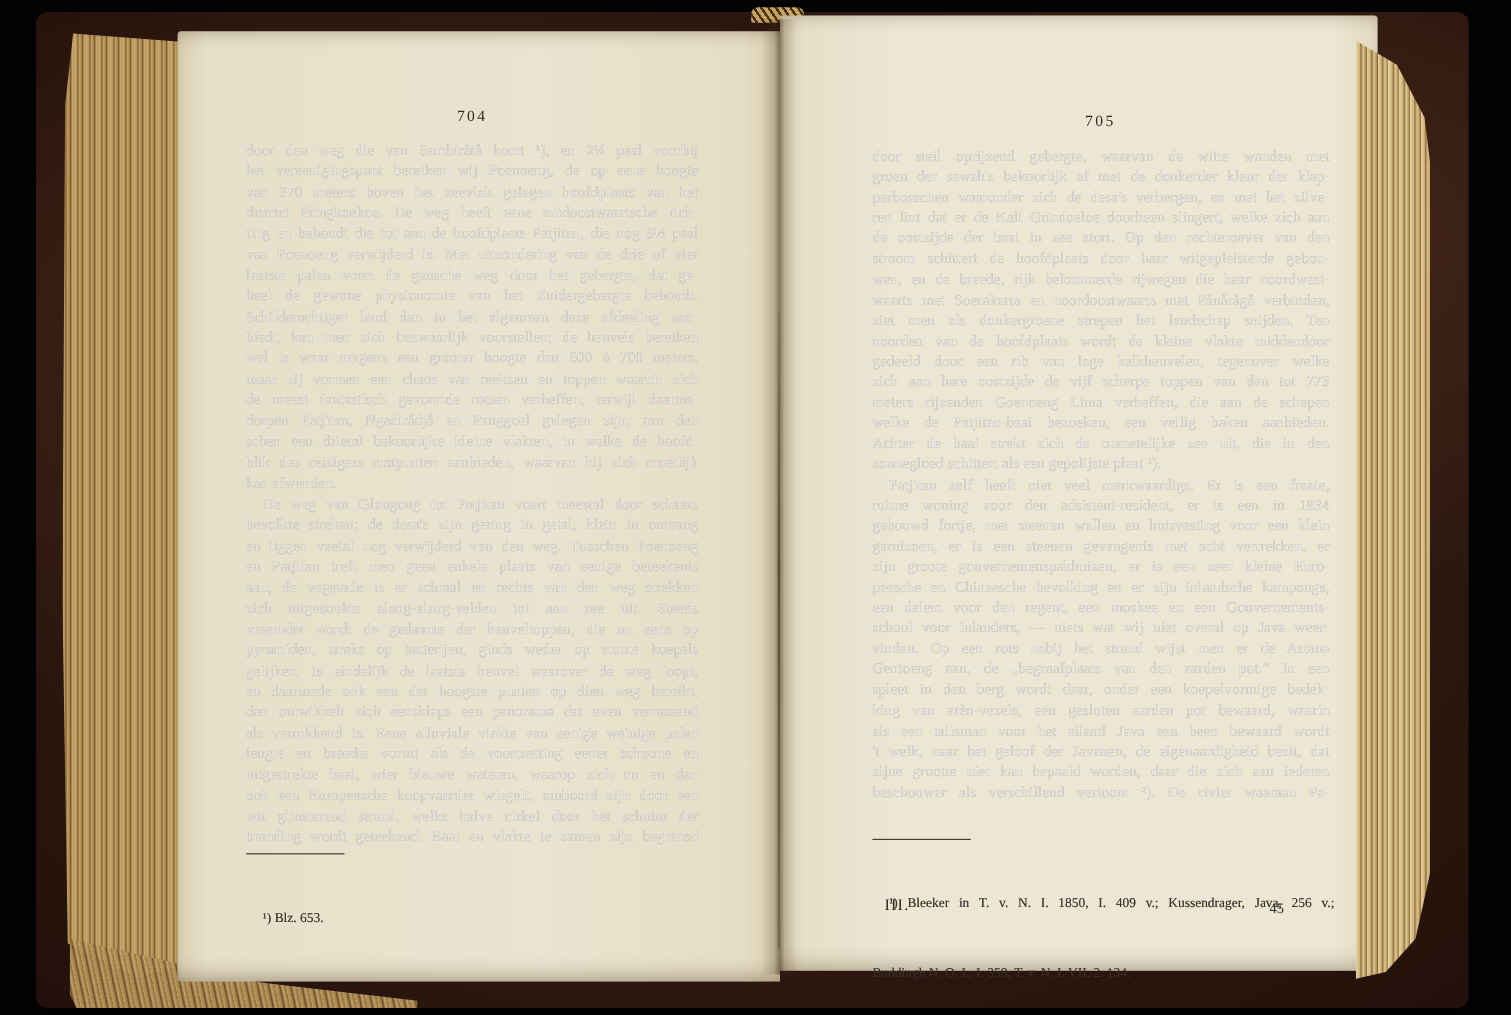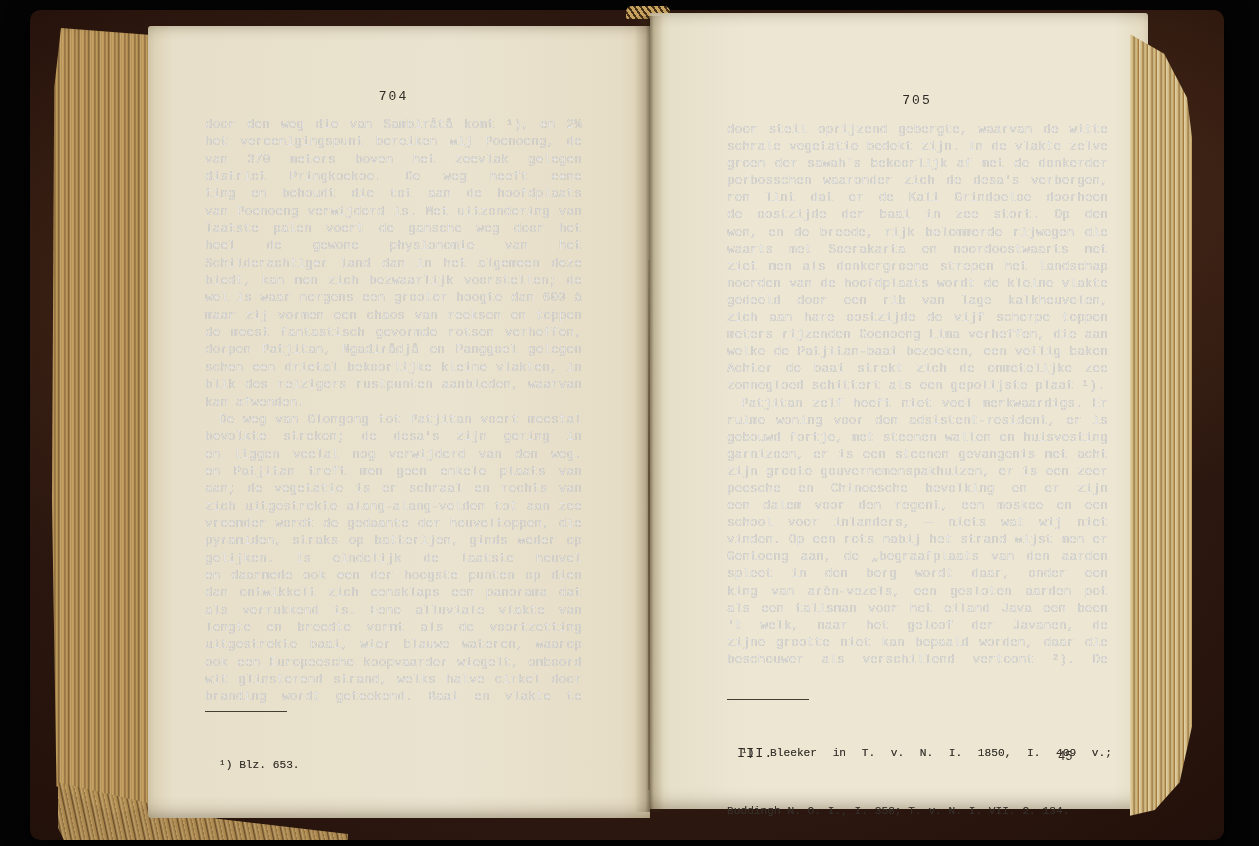--- a/index.html
+++ b/index.html
@@ -7,21 +7,21 @@
     padding: 0;
     background: #040404;
     width: 1259px;
     height: 846px;
     overflow: hidden;
   }
   .stage {
     position: relative;
     width: 1086px;
     height: 846px;
-    font-family: Liberation Mono, monospace;
+    font-family: Liberation Serif, serif;
   }
   
   .cover {
     position: absolute;
     left: 30px; top: 10px;
     width: 1194px; height: 830px;
     border-radius: 10px;
     background:
       radial-gradient(ellipse at 18% 30%, rgba(120,70,40,0.25), rgba(0,0,0,0) 40%),
       radial-gradient(ellipse at 88% 20%, rgba(130,80,45,0.30), rgba(0,0,0,0) 35%),
@@ -228,25 +228,25 @@
       <div class="line">dan ontwikkelt zich eensklaps een panorama dat even verrassend</div>
       <div class="line">als verrukkend is. Eene alluviale vlakte van eenige weinige palen</div>
       <div class="line">lengte en breedte vormt als de voortzetting eener schoone en</div>
       <div class="line">uitgestrekte baai, wier blauwe wateren, waarop zich nu en dan</div>
       <div class="line">ook een Europeesche koopvaarder wiegelt, omboord zijn door een</div>
       <div class="line">wit glinsterend strand, welks halve cirkel door het schuim der</div>
       <div class="line">branding wordt geteekend. Baai en vlakte te zamen zijn begrensd</div>
     </div>
   <div class="textcol col-right">
       <div class="line">door steil oprijzend gebergte, waarvan de witte wanden met</div>
-      <div class="line">schrale vegetatie bedekt zijn. In de vlakte zelve wisselt het lichte</div>
       <div class="line">groen der sawah's bekoorlijk af met de donkerder kleur der klap-</div>
       <div class="line">perbosschen waaronder zich de desa's verbergen, en met het zilve-</div>
       <div class="line">ren lint dat er de Kali Grindoeloe doorheen slingert, welke zich aan</div>
       <div class="line">de oostzijde der baai in zee stort. Op den rechteroever van den</div>
+      <div class="line">stroom schittert de hoofdplaats door haar witgepleisterde gebou-</div>
       <div class="line">wen, en de breede, rijk belommerde rijwegen die haar noordwest-</div>
       <div class="line">waarts met Soerakarta en noordoostwaarts met Pånårågå verbinden,</div>
       <div class="line">ziet men als donkergroene strepen het landschap snijden. Ten</div>
       <div class="line">noorden van de hoofdplaats wordt de kleine vlakte middendoor</div>
       <div class="line">gedeeld door een rib van lage kalkheuvelen, tegenover welke</div>
       <div class="line">zich aan hare oostzijde de vijf scherpe toppen van den tot 773</div>
       <div class="line">meters rijzenden Goenoeng Lima verheffen, die aan de schepen</div>
       <div class="line">welke de Patjitan-baai bezoeken, een veilig baken aanbieden.</div>
       <div class="line">Achter de baai strekt zich de onmetelijke zee uit, die in den</div>
       <div class="line end">zonnegloed schittert als een gepolijste plaat ¹).</div>

